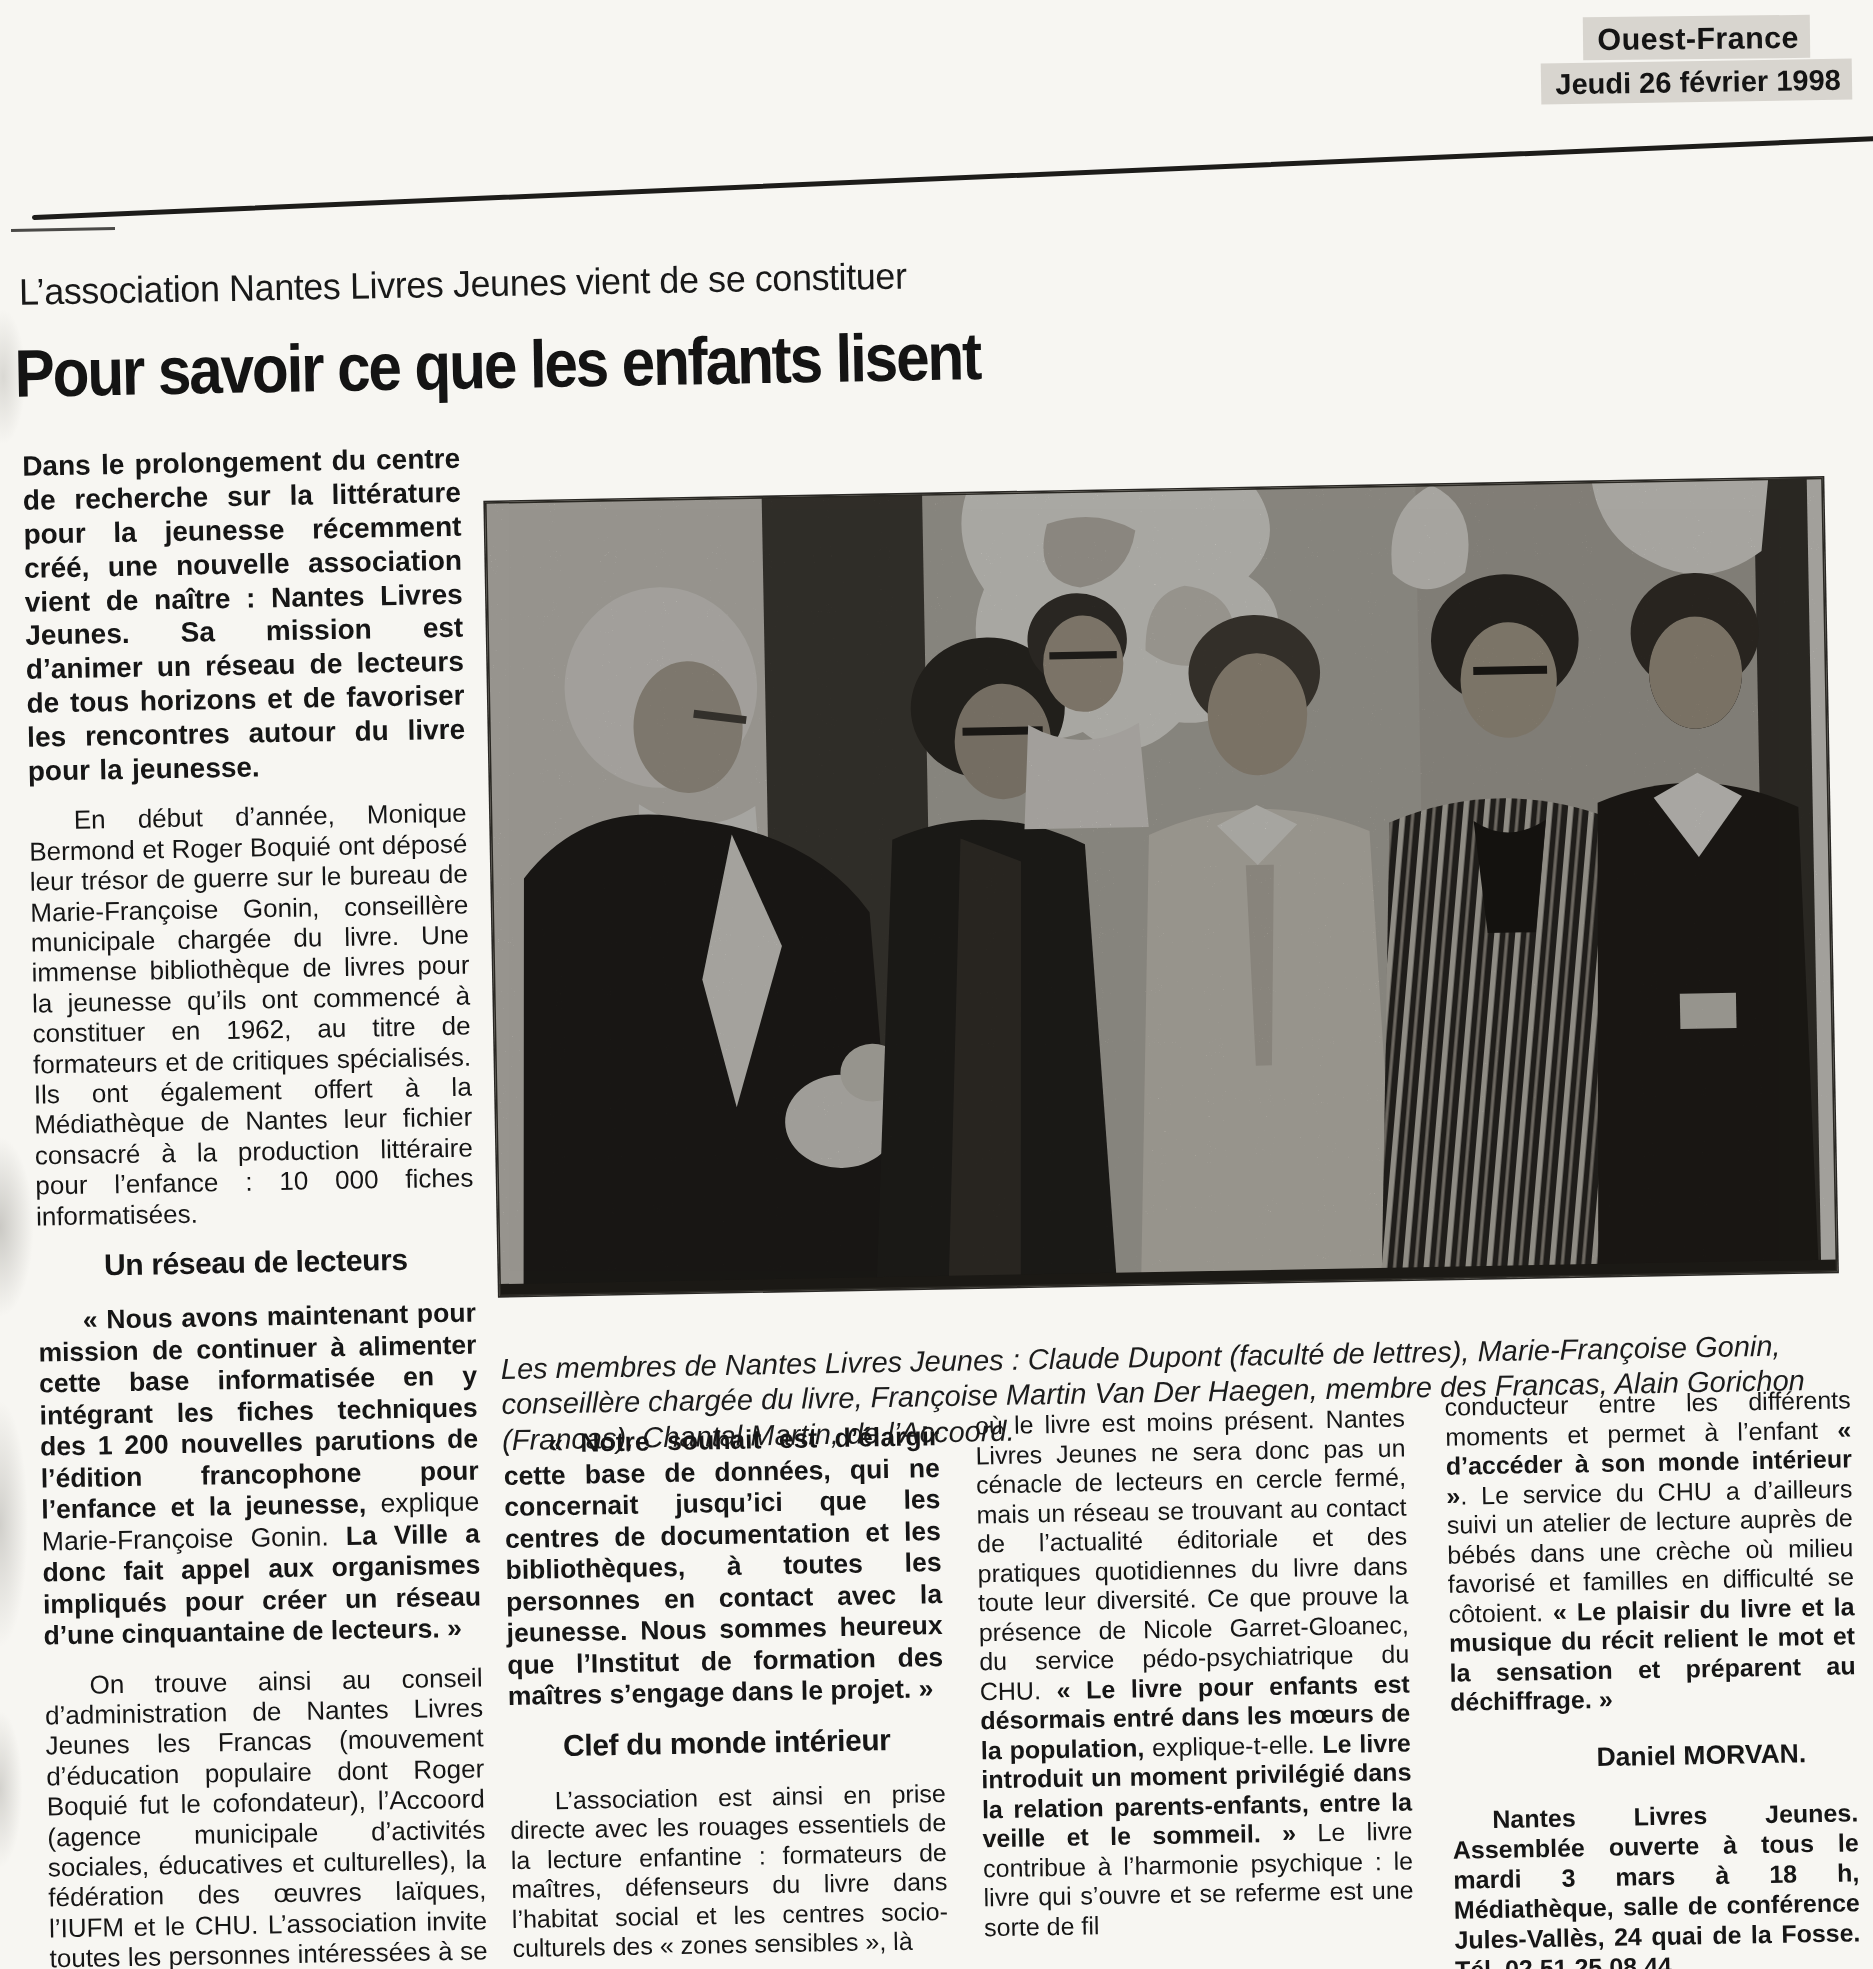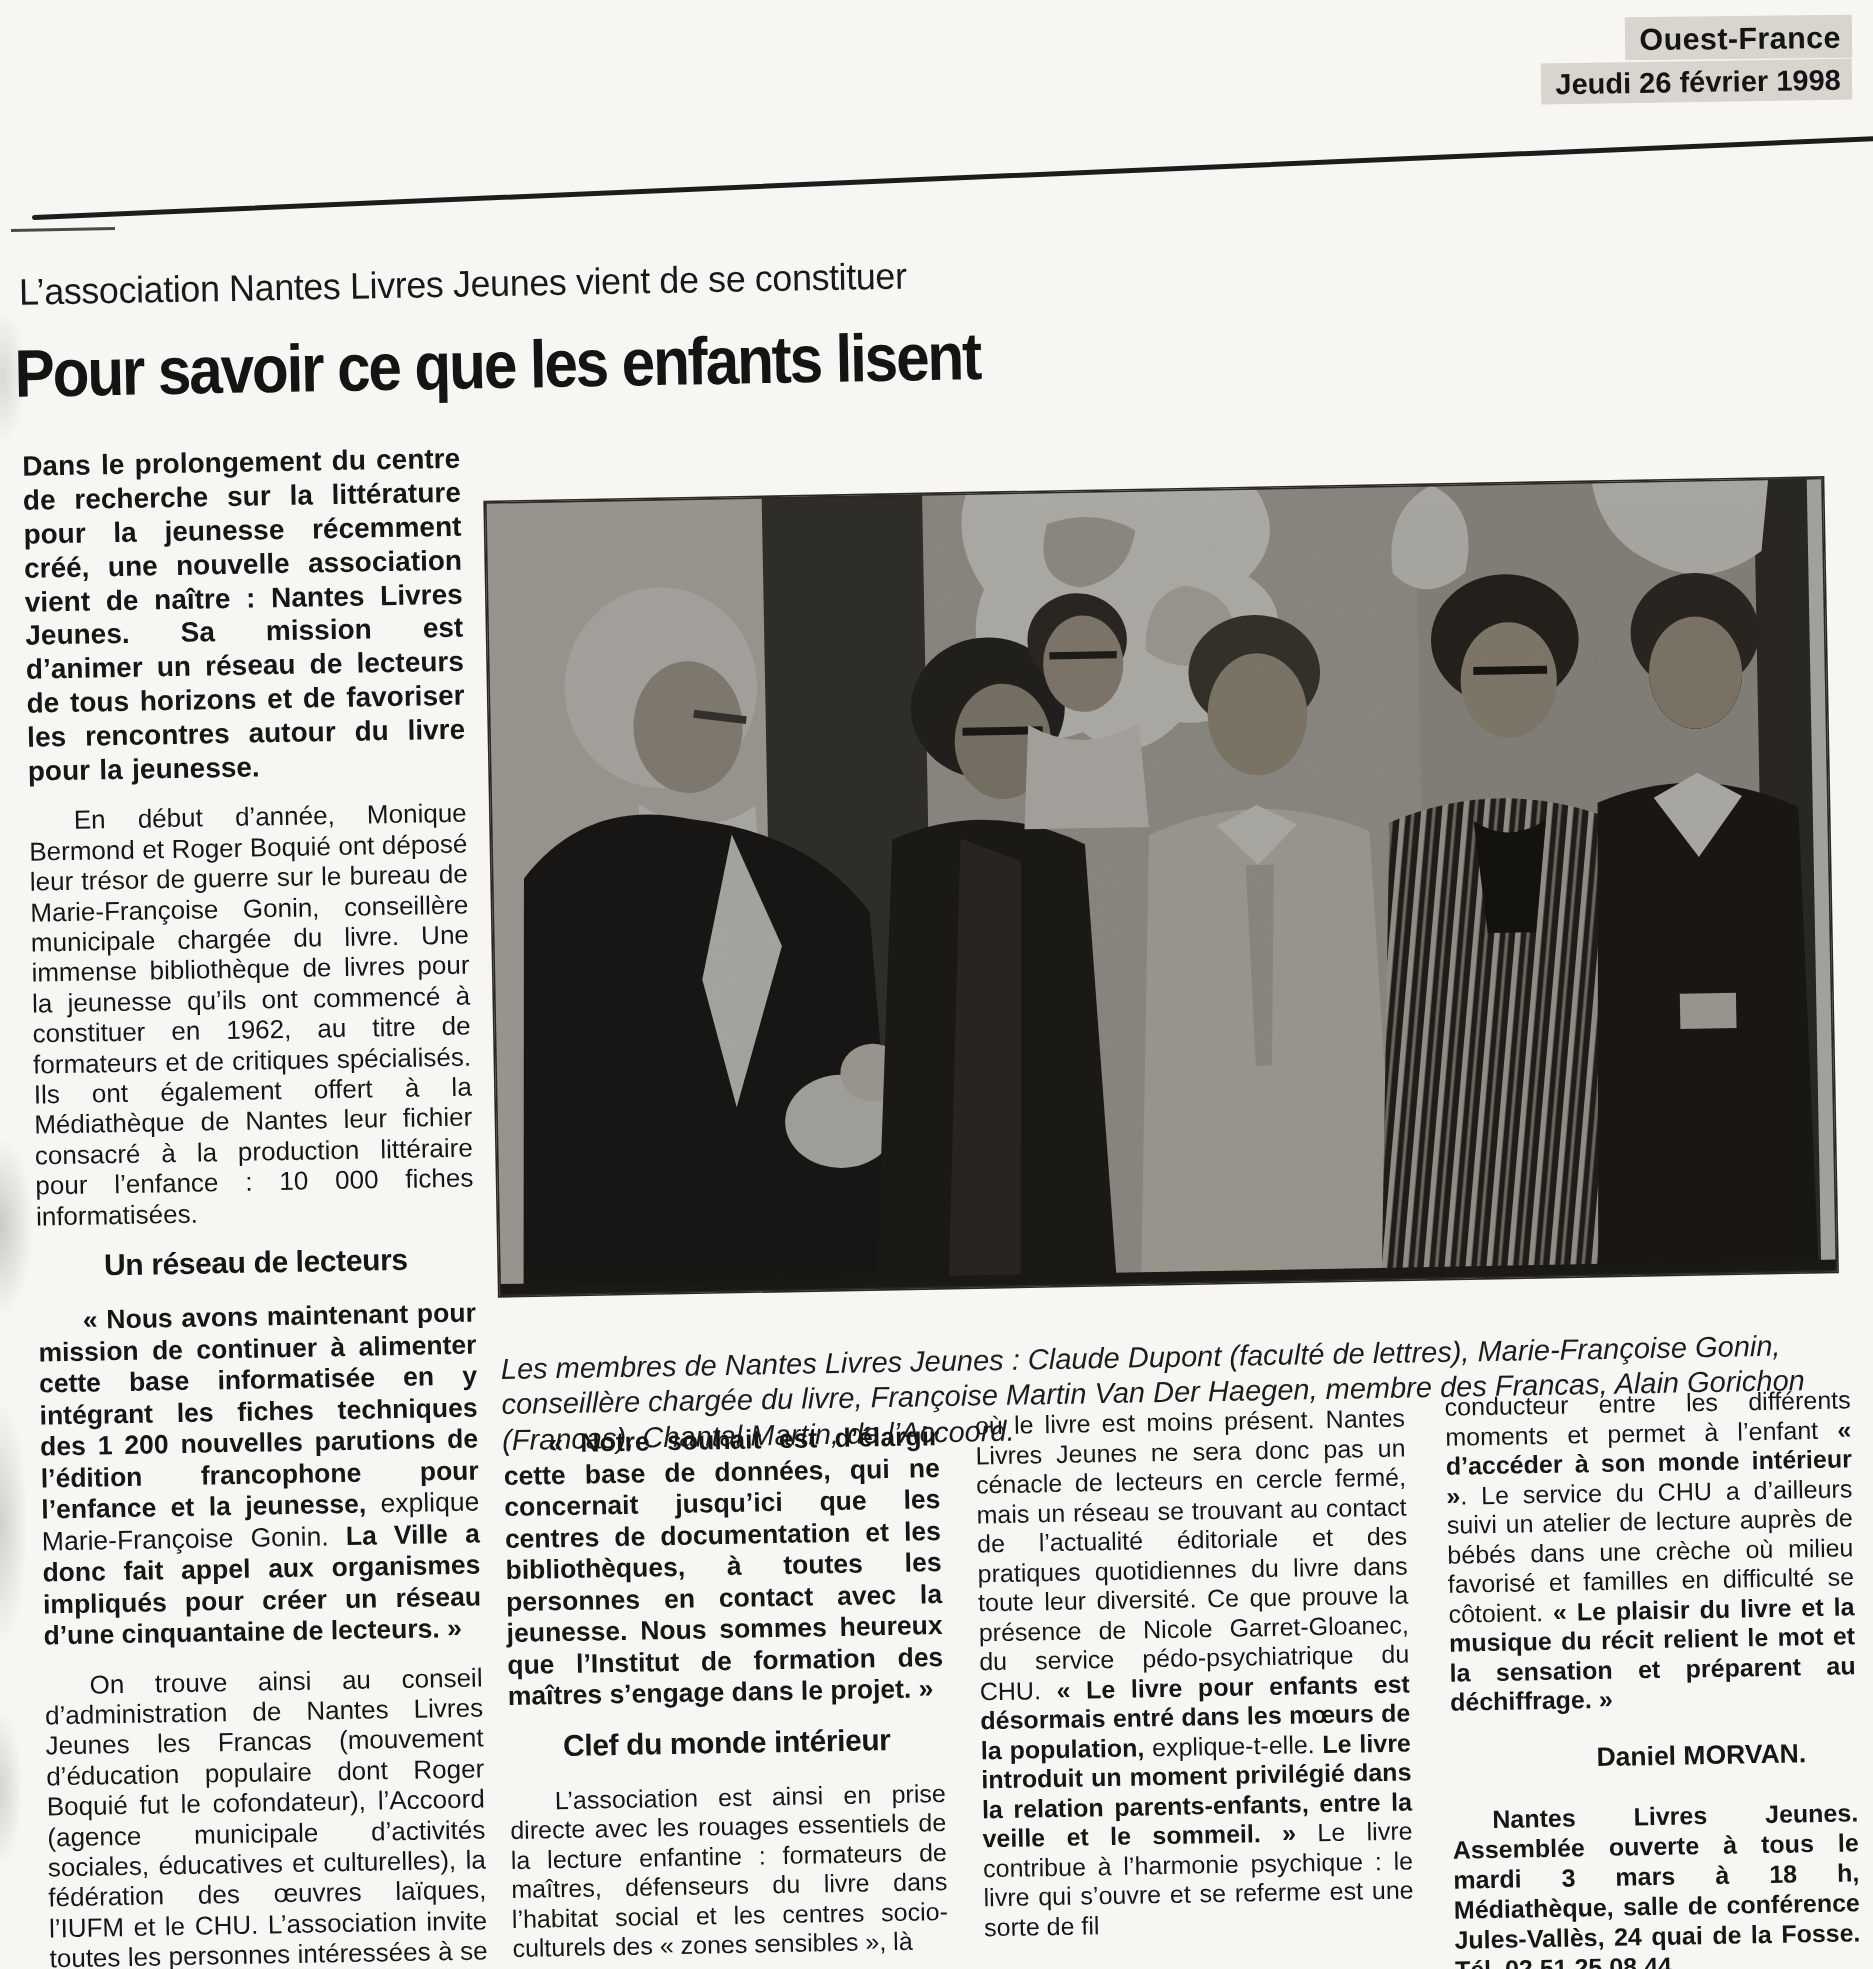--- a/index.html
+++ b/index.html
@@ -22,21 +22,21 @@
   .rule{
     position:absolute;left:32px;top:215px;width:1845px;height:4.8px;background:#1d1c1a;
     transform:rotate(-2.45deg);transform-origin:left center;border-radius:2.4px;
   }
   .rule-left{
     position:absolute;left:11.2px;top:228px;width:104px;height:3.2px;background:#4a4947;
     transform:rotate(-1.2deg);
   }
   .tilt{position:absolute;inset:0;transform:rotate(-1.05deg);transform-origin:50% 42%;}
   
-  .masthead{position:absolute;right:22.5px;top:16px;text-align:right;}
+  .masthead{position:absolute;right:22.5px;top:16px;text-align:center;}
   .strip{
     display:inline-block;background:#d8d5cf;color:#141414;font-weight:700;
     padding:4.8px 11.2px 3.2px 14.4px;transform:rotate(-0.6deg);
   }
   .strip.name{font-size:30.5px;letter-spacing:0.4px;}
   .strip.date{font-size:29px;margin-top:1.6px;transform:rotate(-0.9deg);}
   
   .kicker{
     position:absolute;left:29px;top:255px;font-size:37px;color:#191919;
     letter-spacing:-0.4px;white-space:nowrap;transform:scaleX(.97);transform-origin:left;

